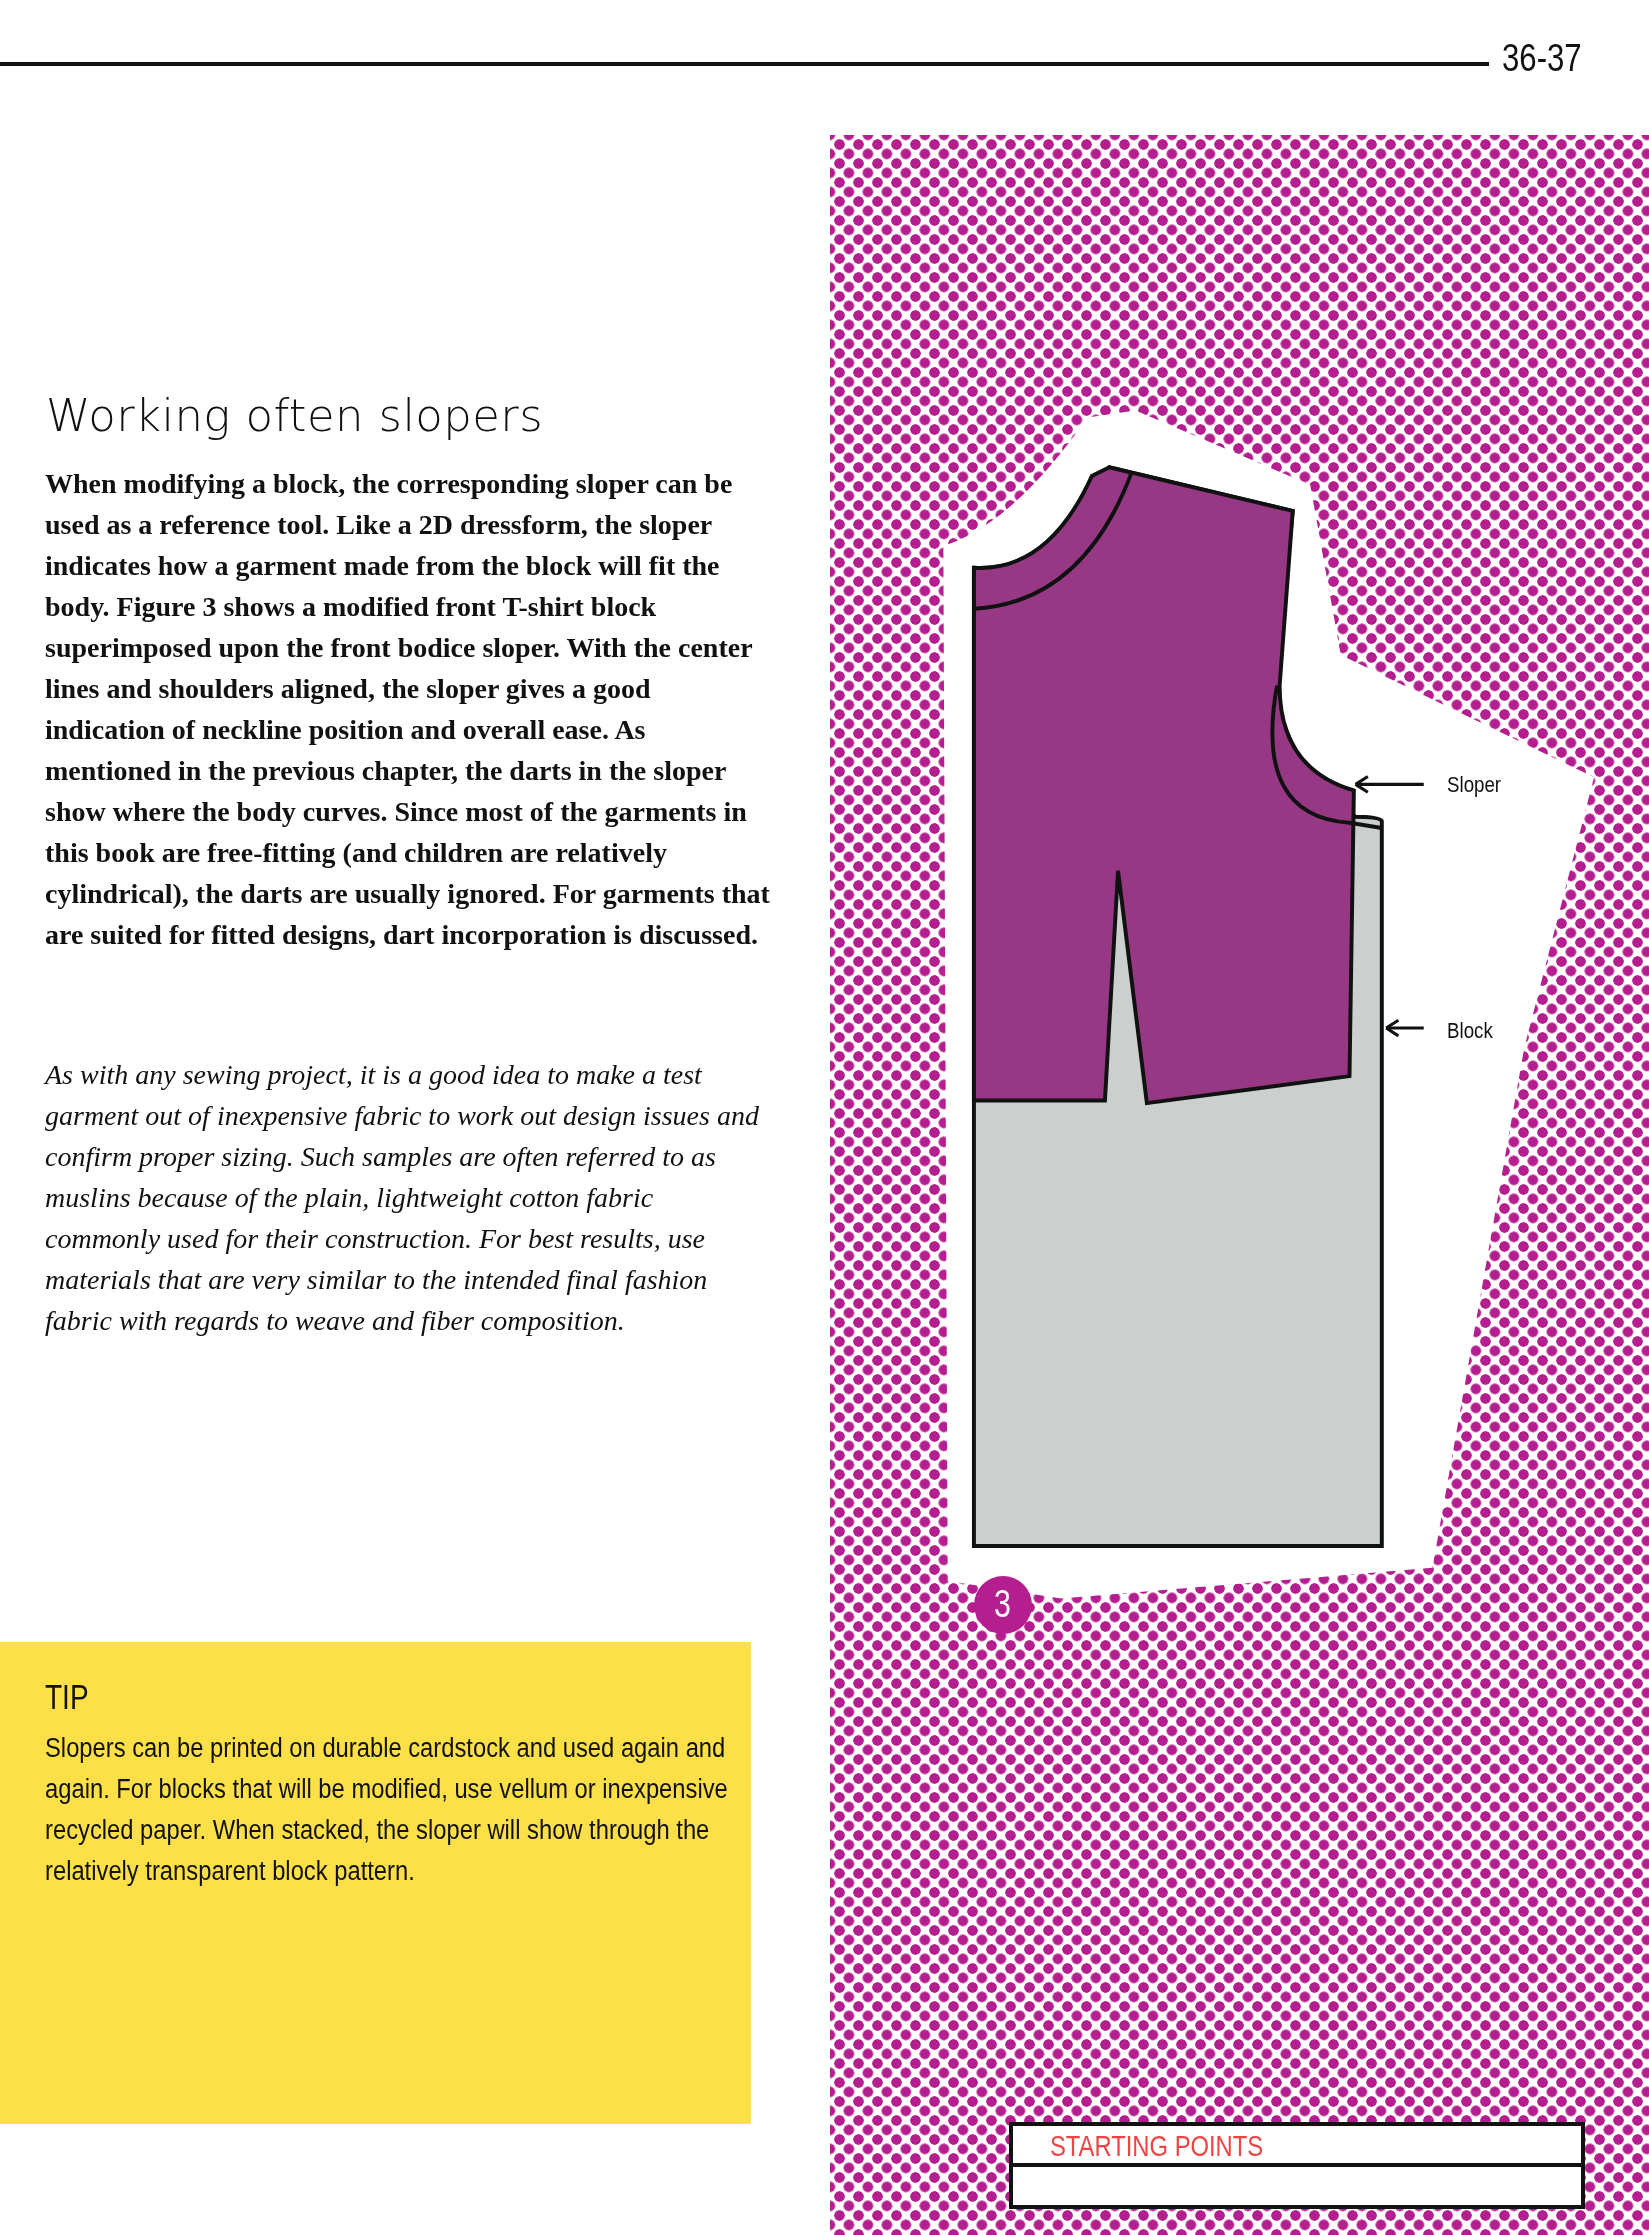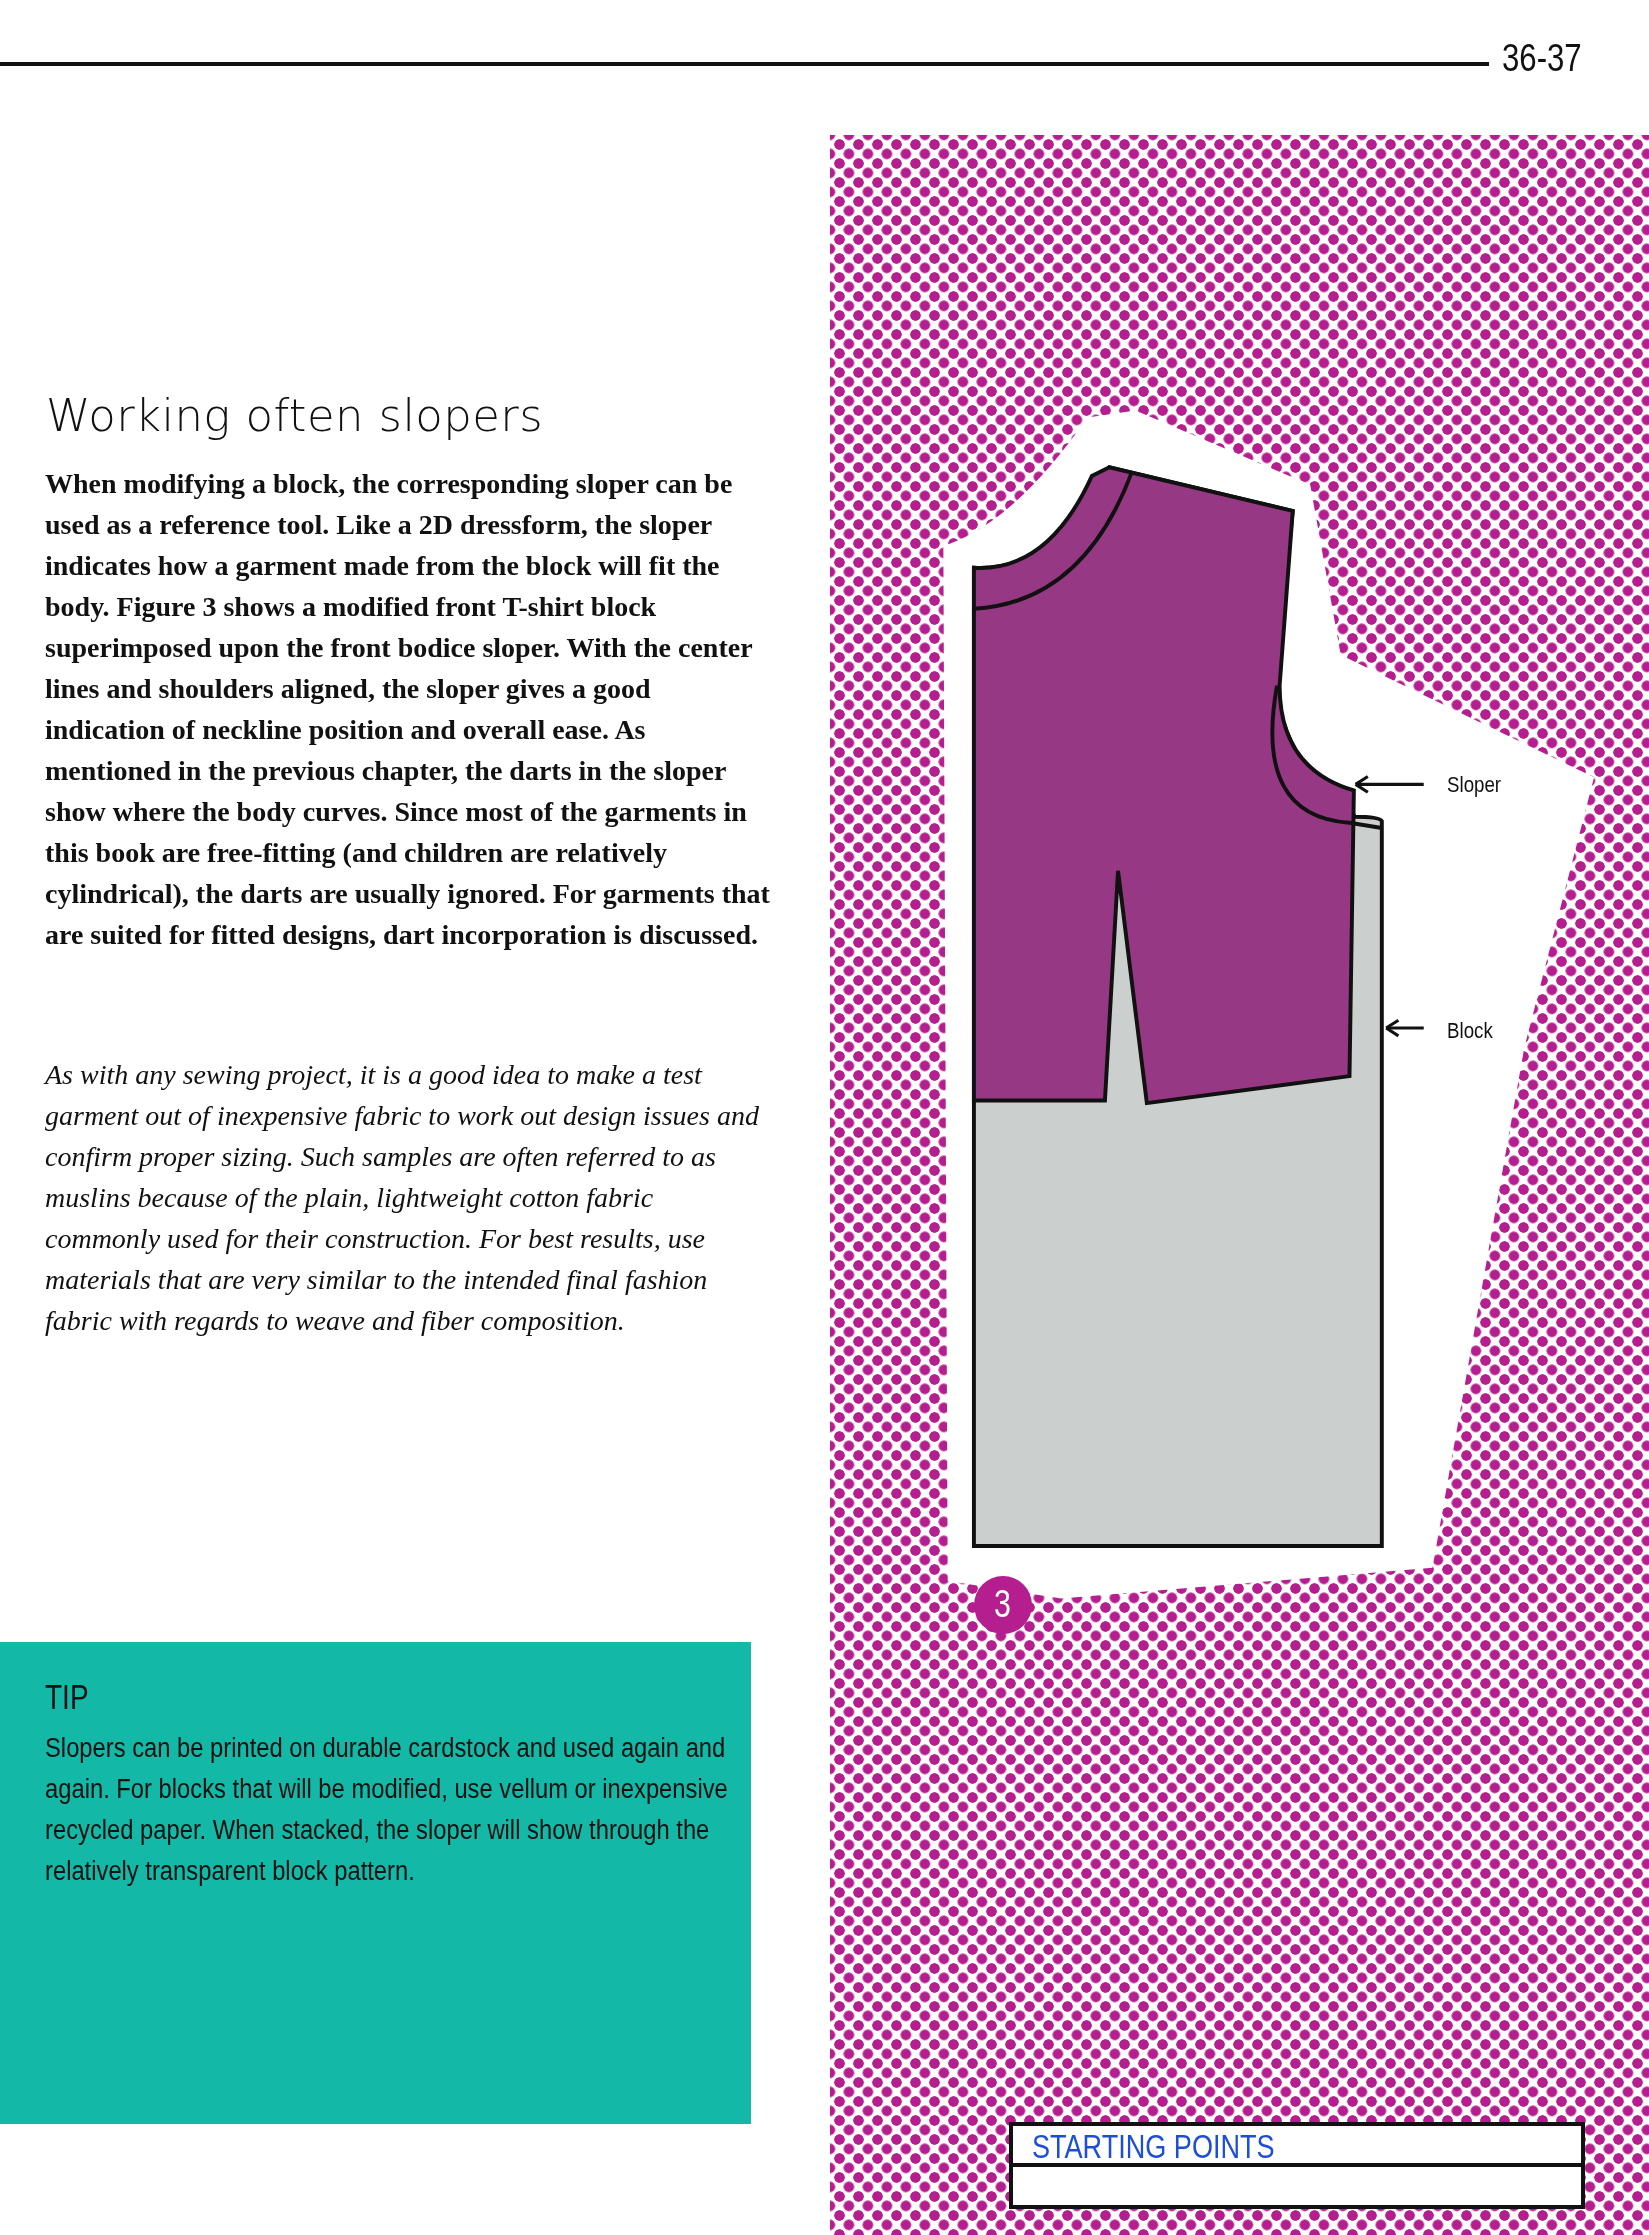--- a/index.html
+++ b/index.html
@@ -31,21 +31,21 @@
       letter-spacing: 0.4px; color: #111;
     }
     .body-text {
       position: absolute; left: 45px; width: 725px; margin: 0;
       font-family: "Liberation Serif", serif; font-size: 28px; line-height: 41px;
       color: #111;
     }
     .p1 { top: 463px; font-weight: bold; }
     .p2 { top: 1054px; font-style: italic; }
     .tip-box {
-      position: absolute; left: 0; top: 1642px; width: 751px; height: 482px; background: #14b8a6;
+      position: absolute; left: 0; top: 1642px; width: 751px; height: 482px; background: #fde047;
     }
     .tip-title {
       position: absolute; left: 45px; top: 35px; margin: 0;
       font-family: "Liberation Sans", sans-serif; font-size: 35px; font-weight: normal;
       transform: scaleX(0.8); transform-origin: left top; color: #111;
     }
     .tip-text {
       position: absolute; left: 45px; top: 86px; width: 786px; margin: 0;
       font-family: "Liberation Sans", sans-serif; font-size: 27px; line-height: 41px;
       transform: scaleX(0.88); transform-origin: left top; color: #111;
@@ -60,22 +60,22 @@
       position: absolute; left: 974px; top: 1576px; width: 58px; height: 58px; border-radius: 50%;
       background: #b41e8e; color: #ffffff; text-align: center; line-height: 56px;
       font-family: "Liberation Sans", sans-serif; font-size: 38px;
     }
     .fig-badge span { display: inline-block; transform: scaleX(0.8); }
     .nav-box {
       position: absolute; left: 1009px; top: 2122px; width: 576px; height: 87px;
       background: #fff; border: 4.4px solid #111; box-sizing: border-box;
     }
     .nav-row {
-      height: 39px; box-sizing: border-box; padding-left: 19px;
-      font-family: "Liberation Sans", sans-serif; font-size: 33px; line-height: 39px; color: #1d4ed8;
+      height: 39px; box-sizing: border-box; padding-left: 37px;
+      font-family: "Liberation Sans", sans-serif; font-size: 29px; line-height: 39px; color: #ef4444;
     }
     .nav-row span { display: inline-block; transform: scaleX(0.82); transform-origin: left center; }
     .nav-row.top { border-bottom: 4.4px solid #111; height: 41px; line-height: 41px; }
   </style>
 </head>
 <body>
 
 <div class="header-rule"></div>
 <div class="page-number">36-37</div>
 

